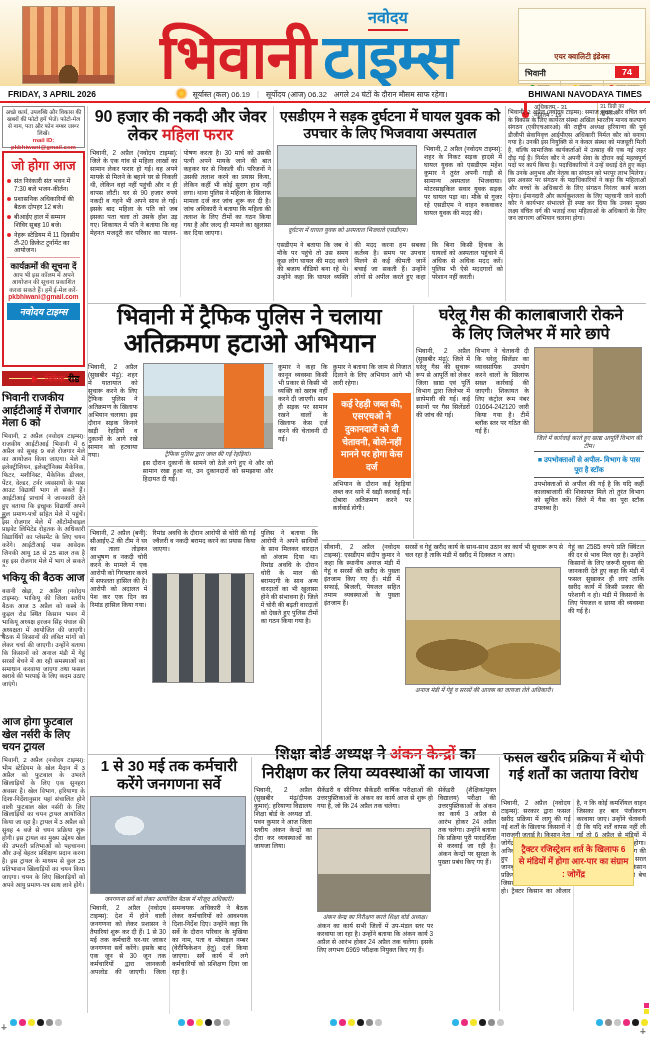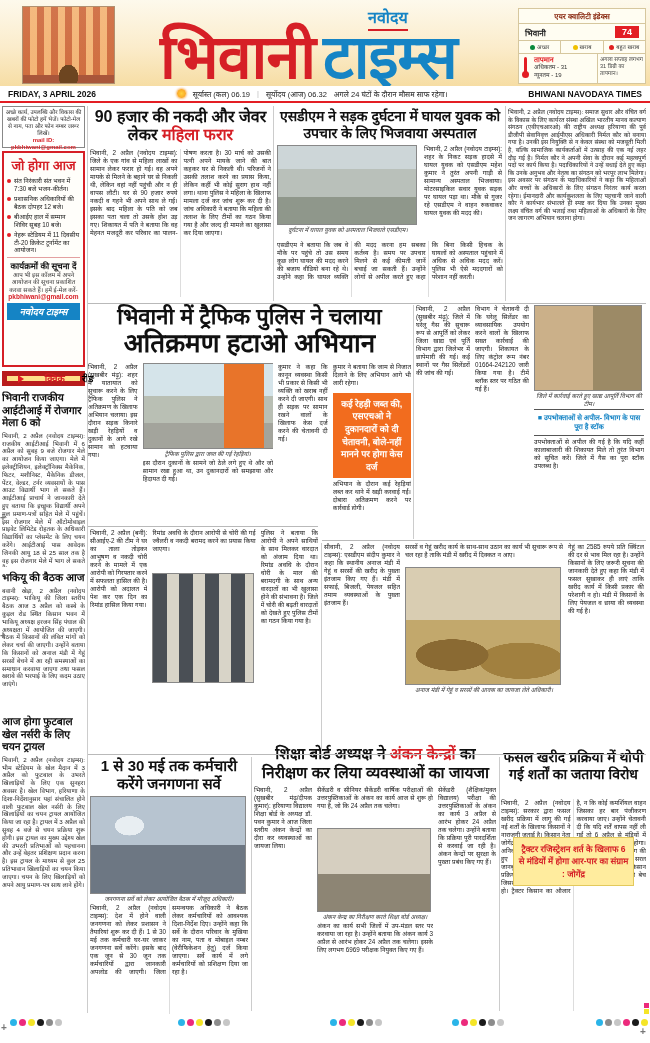--- a/index.html
+++ b/index.html
@@ -15,21 +15,21 @@
       radial-gradient(ellipse 16px 20px at 50% 92%, #6d4520 0 60%, transparent 61%),
       linear-gradient(0deg,#a9563a 0 10%, transparent 10%),
       repeating-linear-gradient(90deg, rgba(199,86,42,.8) 0 7px, rgba(243,176,112,.85) 7px 14px),
       linear-gradient(180deg,#fdf2d8 0,#f2cb90 100%); }
   #title-wrap { left:160px; top:4px; width:355px; height:80px; }
   .t-top { position:absolute; left:208px; top:2px; color:#1584c5; font-size:16px; font-weight:bold; border-bottom:2px solid #d61f26; padding-bottom:1px; }
   .t-main { position:absolute; left:0; top:20px; font-size:61px; font-weight:900; line-height:1.1; letter-spacing:-1px; white-space:nowrap; }
   .t-red { color:#d61f26; } .t-blue { color:#1584c5; margin-left:8px; }
 
   #aqi { left:518px; top:8px; width:128px; height:76px; background:#fffdf2; border:1px solid #d6c79e; font-size:6.5px; }
-  .aqi-title { text-align:center; color:#8a2a12; font-weight:bold; font-size:7.5px; padding:2px 0; border-bottom:1px solid #d6c79e; }
+  .aqi-title { text-align:center; color:#8a2a12; font-weight:bold; font-size:7.5px; padding:2px 0; border-bottom:1px solid #d6c79e;margin-top:40px; }
   .aqi-row { display:flex; align-items:center; justify-content:space-between; padding:2px 6px; border-bottom:1px solid #d6c79e; }
   .aqi-city { font-weight:bold; font-size:8px; color:#222; }
   .aqi-val { background:#e31e24; color:#fff; font-weight:bold; font-size:9px; padding:1px 7px; }
   .aqi-legend { display:flex; border-bottom:1px solid #d6c79e; }
   .aqi-leg { flex:1; display:flex; align-items:center; gap:2px; justify-content:center; padding:2px 1px; border-right:1px solid #d6c79e; font-size:5.8px; color:#333; }
   .aqi-leg:last-child { border-right:none; }
   .dot { width:5px; height:5px; border-radius:50%; flex:none; }
   .aqi-temp { display:flex; align-items:stretch; height:30px; }
   .thermo { width:13px; position:relative; flex:none; }
   .thermo::before { content:""; position:absolute; left:5px; top:3px; width:3px; height:16px; background:#e31e24; border-radius:2px; }
@@ -66,21 +66,21 @@
   #notice { left:2px; top:106px; width:83px; height:42px; border:1px solid #888; padding:2px; text-align:center; font-size:5.8px; line-height:7px; color:#222; }
   .red-mail { color:#d61f26; font-weight:bold; font-size:6px; }
   #today { left:2px; top:151px; width:83px; height:216px; border:2px solid #d61f26; padding:2px 3px; background:#fffefa; }
   .today-title { color:#d61f26; font-weight:900; font-size:13px; text-align:center; padding:1px 0 3px; }
   .bullet { display:flex; gap:3px; font-size:6.3px; line-height:7.5px; color:#222; margin-bottom:3px; text-align:left; }
   .b-dot { width:4px; height:4px; background:#e31e24; border-radius:50%; flex:none; margin-top:1.5px; }
   .submit-title { font-weight:bold; font-size:8.5px; text-align:center; border-top:1px solid #e3a0a0; margin-top:2px; padding-top:2px; color:#111; }
   .submit-text { font-size:6.2px; line-height:7.5px; text-align:center; color:#333; }
   .submit-mail { color:#d61f26; font-weight:bold; font-size:6.5px; text-align:center; }
   .nt-logo { margin-top:3px; background:#1584c5; color:#fff; font-weight:900; font-style:italic; font-size:9.5px; text-align:center; padding:2px 0; }
-  #quickread { left:2px; top:371px; width:83px; height:15px; background:#ffe08a; border:5px solid #b91c1c; display:flex; align-items:center; justify-content:center; gap:17px; font-size:9.5px; font-weight:bold;padding-left:24px; }
+  #quickread { left:2px; top:371px; width:83px; height:15px; background:#ffe08a; border:7px solid #b91c1c; display:flex; align-items:center; justify-content:center; gap:3px; font-size:9.5px; font-weight:bold;padding-left:24px; }
   .qr-tri { width:0; height:0; border:4px solid transparent; border-left:6px solid #e31e26; }
   .sart { left:2px; width:83px; overflow:hidden; }
   .sart-title { font-size:10.5px; font-weight:bold; text-align:left; line-height:1.2; margin:2px 0 3px; color:#111; }
   .sart-body { font-size:6.2px; line-height:7.8px; text-align:justify; color:#222; overflow:hidden; }
 
   
   .ph-accident { background:linear-gradient(180deg,#cdd6d8 0 30%,#b9c0ba 30% 65%,#8f978b 65% 100%),#c9cfc6; }
   .ph-traffic { background:
       linear-gradient(90deg, transparent 0 52%, #e8742a 52% 78%, transparent 78%),
       linear-gradient(180deg,#d5e4ea 0 38%,#b9bfb4 38% 70%,#a3a49c 70% 100%); }
@@ -243,20 +243,22 @@
       <div class="body fcol" style="width:60px;height:168px;">कुमार ने कहा कि कानून व्यवस्था किसी भी प्रकार से किसी भी व्यक्ति को खराब नहीं करने दी जाएगी। साथ ही सड़क पर सामान रखने वालों के खिलाफ केस दर्ज करने की चेतावनी दी गई।</div>
       <div class="fcol" style="width:95px;">
         <div class="body" style="height:30px;">कुमार ने बताया कि जाम से निजात दिलाने के लिए अभियान आगे भी जारी रहेगा।</div>
         <div class="orange-box">कई रेहड़ी जब्त की, एसएचओ ने दुकानदारों को दी चेतावनी, बोले-नहीं मानने पर होगा केस दर्ज</div>
         <div class="body" style="height:30px;margin-top:2px;">अभियान के दौरान कई रेहड़ियां जब्त कर थाने में खड़ी करवाई गईं। दोबारा अतिक्रमण करने पर कार्रवाई होगी।</div>
       </div>
     </div>
   </div>
 
   <div class="abs" style="left:416px;top:305px;width:230px;height:234px;">
+    <div class="headline" style="font-size:16px;line-height:1.2;">घरेलू गैस की कालाबाजारी रोकने</div>
+    <div class="headline" style="font-size:16px;line-height:1.2;margin-bottom:4px;">के लिए जिलेभर में मारे छापे</div>
     <div class="flexrow">
       <div class="body fcol" style="width:54px;height:182px;">भिवानी, 2 अप्रैल (सुखबीर मंढ़ू): जिले में घरेलू गैस की सुचारू रूप से आपूर्ति को लेकर जिला खाद्य एवं पूर्ति विभाग द्वारा जिलेभर में छापेमारी की गई। कई स्थानों पर गैस सिलेंडरों की जांच की गई।</div>
       <div class="body fcol" style="width:54px;height:182px;">विभाग ने चेतावनी दी कि घरेलू सिलेंडर का व्यावसायिक उपयोग करने वालों के खिलाफ सख्त कार्रवाई की जाएगी। शिकायत के लिए कंट्रोल रूम नंबर 01664-242120 जारी किया गया है। टीमें ब्लॉक स्तर पर गठित की गई हैं।</div>
       <div class="fcol" style="width:110px;">
         <div class="photo ph-gas2" style="width:108px;height:86px;"></div>
         <div class="caption">जिले में कार्रवाई करते हुए खाद्य आपूर्ति विभाग की टीम।</div>
         <div class="blue-callout"><span style="color:#1584c5">■ </span><span>उपभोक्ताओं से अपील- विभाग के पास पूरा है स्टॉक</span></div>
         <div class="body" style="height:44px;margin-top:2px;">उपभोक्ताओं से अपील की गई है कि यदि कहीं कालाबाजारी की शिकायत मिले तो तुरंत विभाग को सूचित करें। जिले में गैस का पूरा स्टॉक उपलब्ध है।</div>
       </div>
     </div>

